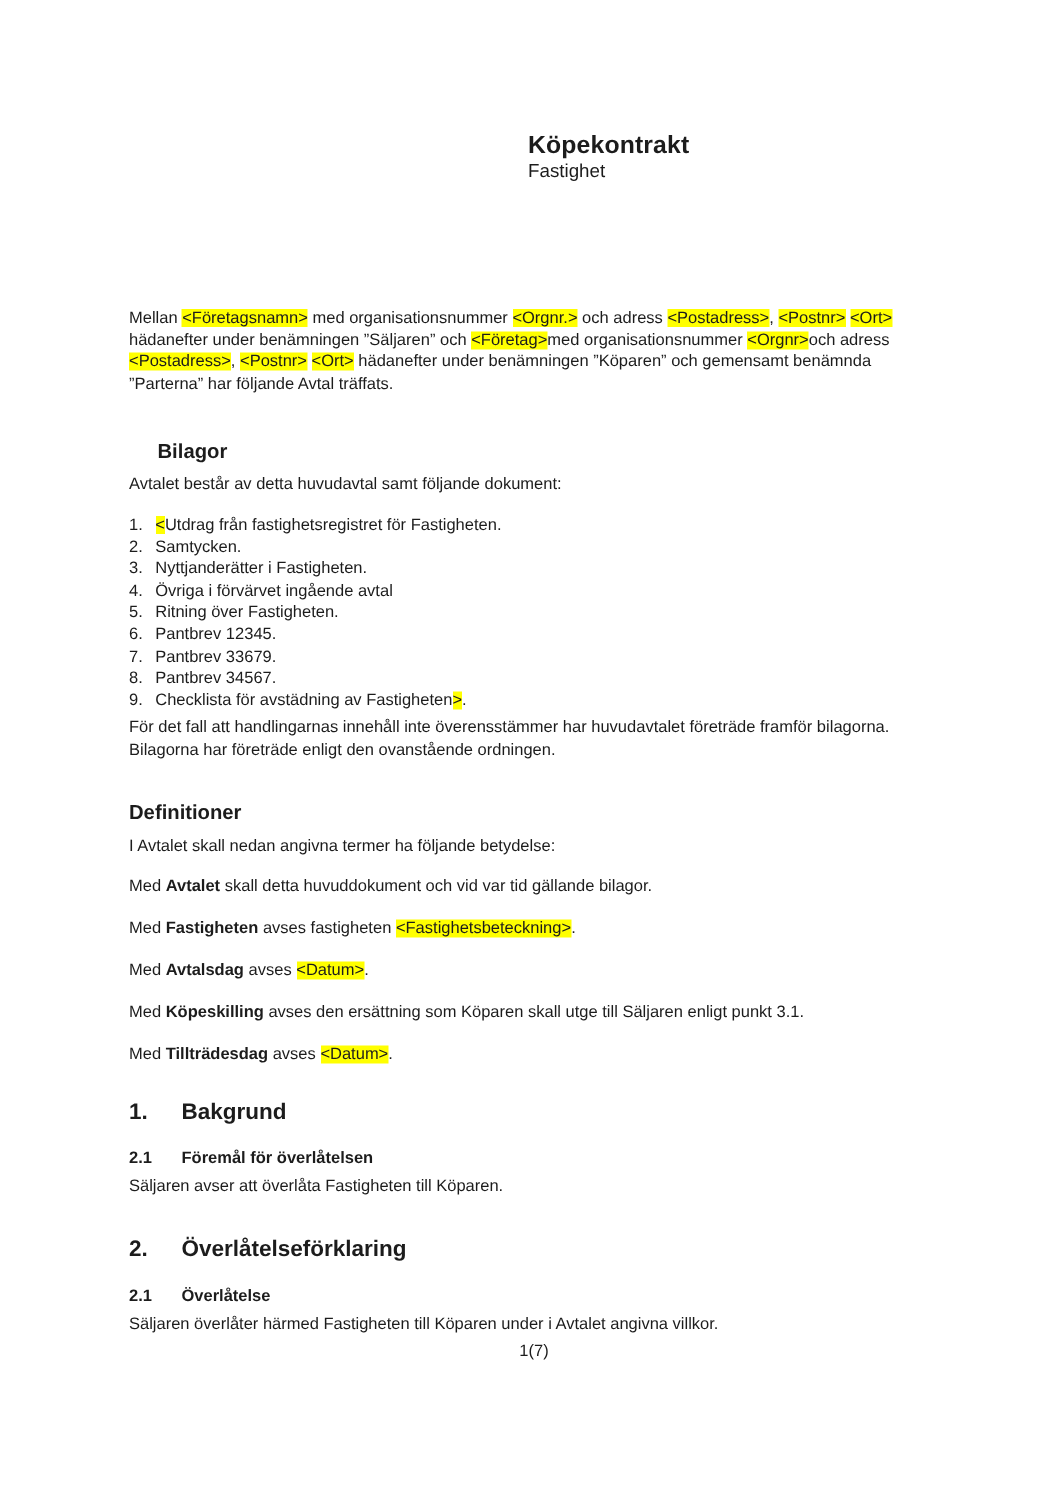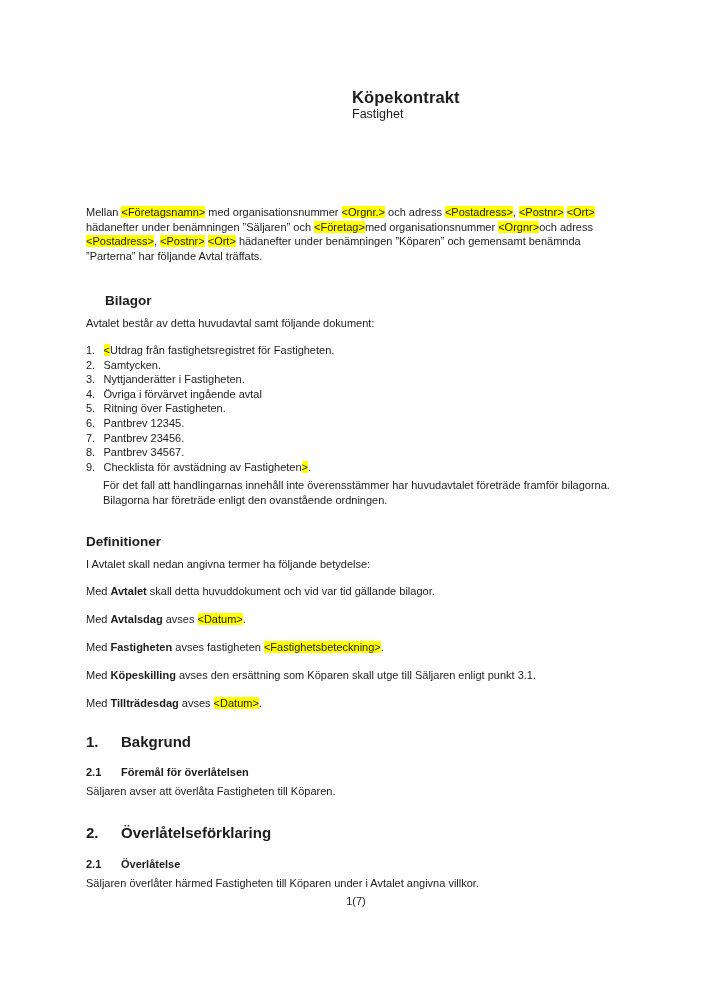--- a/index.html
+++ b/index.html
@@ -28,21 +28,21 @@
 
   h2.doc-h2 { font-size:13.5px; line-height:16px; font-weight:700; }
   .h-bilagor { margin-top:30px;padding-left:19px; }
   .lead { margin-top:7px; }
 
   .att-list { margin-top:12px; }
   .att-item { display:flex; font-size:11px; line-height:14.6px; }
   .att-num { flex:0 0 17.5px; }
   .att-text { flex:1; }
 
-  .note { margin-top:4px;margin-left:17px; }
+  .note { margin-top:4px; }
 
   .h-def { margin-top:26px; }
   .def-entry { margin-top:13.4px; }
 
   .sec-title { font-size:15px; line-height:16.5px; font-weight:700; }
   .sec-title-1 { margin-top:23px; }
   .sec-title-2 { margin-top:27px; }
   .sub-title { font-size:11px; line-height:14px; font-weight:700; }
   .sub-title-1 { margin-top:14px; }
   .sub-title-2 { margin-top:15px; }
@@ -93,41 +93,41 @@
         <div class="att-item">
           <span class="att-num">5.</span>
           <span class="att-text"><span>Ritning över Fastigheten.</span></span>
         </div>
         <div class="att-item">
           <span class="att-num">6.</span>
           <span class="att-text"><span>Pantbrev 12345.</span></span>
         </div>
         <div class="att-item">
           <span class="att-num">7.</span>
-          <span class="att-text"><span>Pantbrev 23456.</span></span>
+          <span class="att-text"><span>Pantbrev 33679.</span></span>
         </div>
         <div class="att-item">
           <span class="att-num">8.</span>
           <span class="att-text"><span>Pantbrev 34567.</span></span>
         </div>
         <div class="att-item">
           <span class="att-num">9.</span>
           <span class="att-text"><span>Checklista för avstädning av Fastigheten</span><span class="hl">&gt;</span><span>.</span></span>
         </div>
       </div>
 
     <p class="body note">För det fall att handlingarnas innehåll inte överensstämmer har huvudavtalet företräde framför bilagorna. Bilagorna har företräde enligt den ovanstående ordningen.</p>
 
     <h2 class="doc-h2 h-def">Definitioner</h2>
     <p class="body lead">I Avtalet skall nedan angivna termer ha följande betydelse:</p>
 
     <div id="definitions">
         <p class="body def-entry"><span>Med </span><span class="b">Avtalet</span><span> skall detta huvuddokument och vid var tid gällande bilagor.</span></p>
+        <p class="body def-entry"><span>Med </span><span class="b">Fastigheten</span><span> avses fastigheten </span><span class="hl">&lt;Fastighetsbeteckning&gt;</span><span>.</span></p>
         <p class="body def-entry"><span>Med </span><span class="b">Avtalsdag</span><span> avses </span><span class="hl">&lt;Datum&gt;</span><span>.</span></p>
-        <p class="body def-entry"><span>Med </span><span class="b">Fastigheten</span><span> avses fastigheten </span><span class="hl">&lt;Fastighetsbeteckning&gt;</span><span>.</span></p>
         <p class="body def-entry"><span>Med </span><span class="b">Köpeskilling</span><span> avses den ersättning som Köparen skall utge till Säljaren enligt punkt 3.1.</span></p>
         <p class="body def-entry"><span>Med </span><span class="b">Tillträdesdag</span><span> avses </span><span class="hl">&lt;Datum&gt;</span><span>.</span></p>
       </div>
 
     <div class="sec-title sec-title-1">
       <span class="sec-num">1.</span><span>Bakgrund</span>
     </div>
     <div class="sub-title sub-title-1">
       <span class="sub-num">2.1</span><span>Föremål för överlåtelsen</span>
     </div>

